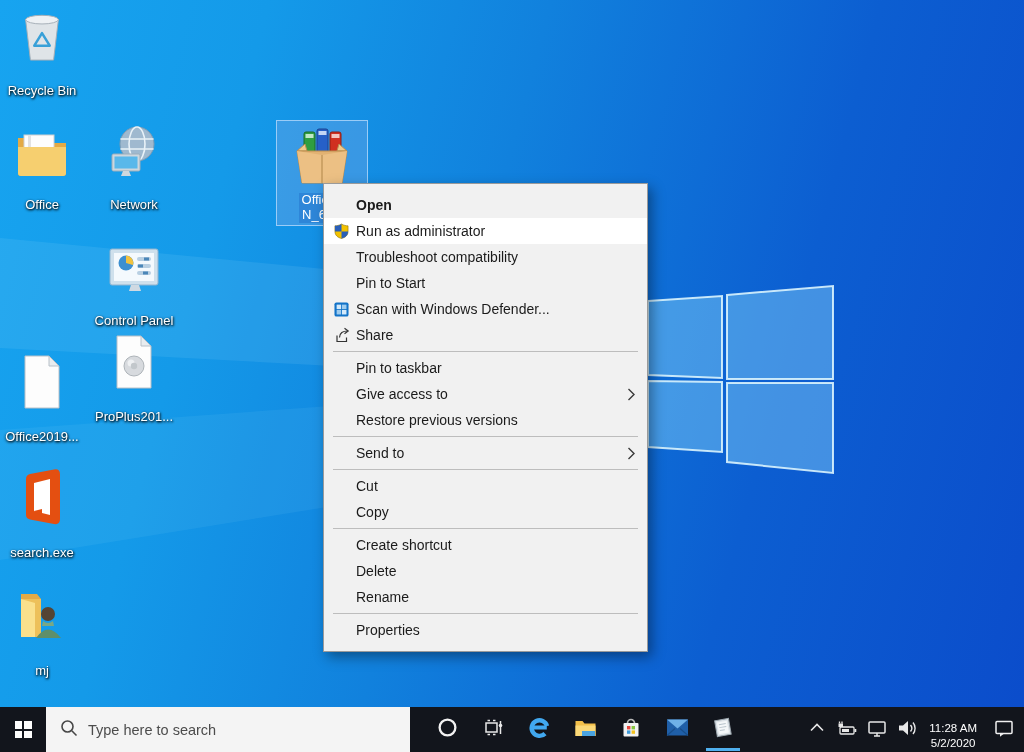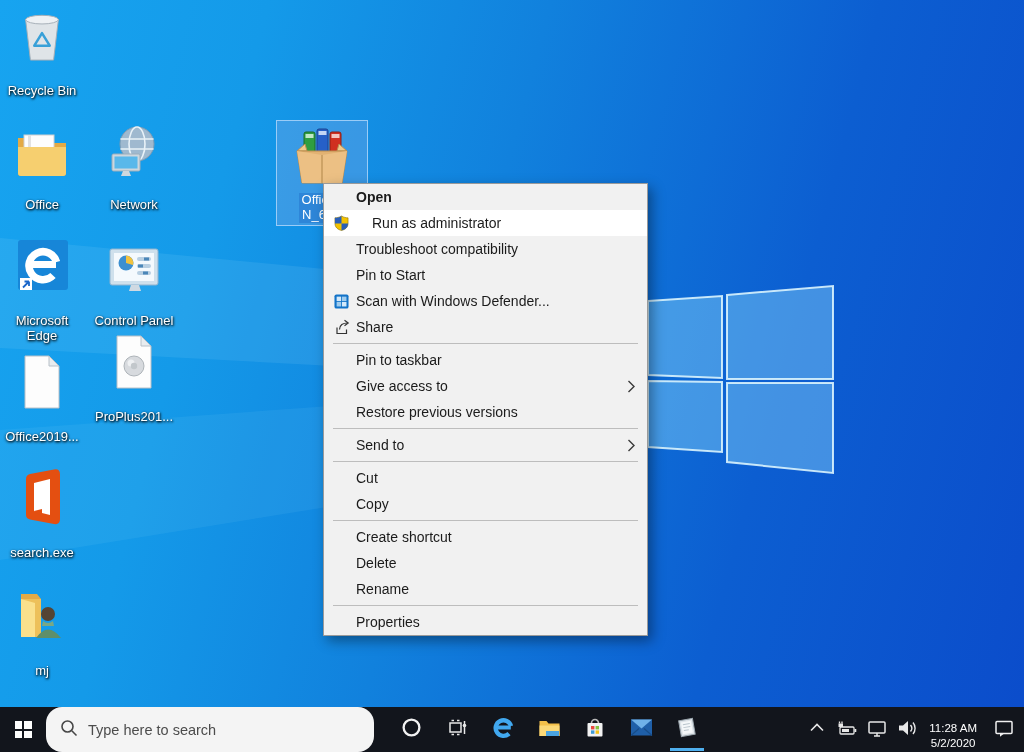--- a/index.html
+++ b/index.html
@@ -27,39 +27,39 @@
   }
   .sel-file .lbl {
     margin-top:2px; background:#2e86d8; color:#fff; font-size:13px; line-height:1.15;
     text-align:center; padding:0 3px;
   }
 
   
   .menu {
     position:absolute; left:323px; top:183px; width:325px; z-index:50;
     background:#f1f1f1; border:1px solid #9a9a9a; box-shadow:4px 5px 12px rgba(0,0,0,.38);
-    padding:0 0; font-size:14px; color:#1b1b1b;
+    padding:8px 0; font-size:14px; color:#1b1b1b;
   }
   .menu-item { height:26px; display:flex; align-items:center; padding:0 12px 0 10px; }
-  .menu-item.hl { background:#ffffff;gap:16px; }
+  .menu-item.hl { background:#ffffff; }
   .mi-icon { width:22px; display:flex; align-items:center; }
   .mi-label { white-space:nowrap; }
   .menu-item.bold .mi-label { font-weight:bold; }
   .mi-arrow { margin-left:auto; display:flex; align-items:center; }
   .menu-sep { height:1px; background:#bdbdbd; margin:3px 9px; }
 
   
   .taskbar {
     position:absolute; left:0; bottom:0; width:1024px; height:45px; z-index:100;
     background:#12151c; display:flex; align-items:stretch;
   }
   .tb-btn { width:46px; display:flex; align-items:center; justify-content:center; position:relative; }
   .win-flag { width:17px; height:17px; display:grid; grid-template-columns:1fr 1fr; grid-template-rows:1fr 1fr; gap:2px; }
   .win-flag i { background:#fdfdfd; }
-  .tb-search { width:328px; background:#f4f4f4; display:flex; align-items:center; gap:10px; padding-left:14px;border-radius:16px; }
+  .tb-search { width:364px; background:#f4f4f4; display:flex; align-items:center; gap:10px; padding-left:14px; }
   .tb-search input {
     border:none; outline:none; background:transparent; font-size:14.5px; width:280px;
     font-family:"Liberation Sans", sans-serif; color:#333;
   }
   .tb-search input::placeholder { color:#4c4c4c; opacity:1; }
   .tb-apps { display:flex; margin-left:14px; }
   .app-underline { position:absolute; bottom:1px; left:6px; width:34px; height:3px; background:#4fb0ef; }
   .tb-tray { margin-left:auto; display:flex; align-items:flex-end; }
   .tray-btn { width:30px; height:45px; display:flex; align-items:center; justify-content:center; }
   .tb-clock { color:#fff; font-size:11.5px; line-height:1.35; text-align:center; padding:0 7px; cursor:default; }
@@ -112,32 +112,20 @@
         <ellipse cx="31" cy="20" rx="8" ry="17" fill="none" stroke="#e9f2f8" stroke-width="1.6"></ellipse>
         <path d="M14.5 15 h33 M14.5 25 h33" stroke="#e9f2f8" stroke-width="1.6" fill="none"></path>
         <rect x="6" y="30" width="28" height="17" rx="1.5" fill="#cdd7de" stroke="#9badbb"></rect>
         <rect x="8.5" y="32.5" width="23" height="12" fill="#59b8ea"></rect>
         <path d="M17 47 l-2 5 h10 l-2 -5 z" fill="#cdd7de"></path>
       </svg>
     </span>
     <span class="lbl">Network</span>
   </div>
 
-  <div class="desk-icon" style="left:0;top:236px">
-    <span class="ic">
-      <svg width="54" height="56" viewBox="0 0 54 56">
-        <rect x="3" y="2" width="50" height="50" rx="3" fill="#1786d8"></rect>
-        <path d="M41.5 24 a14 14 0 1 0 -3.5 13.5" fill="none" stroke="#ffffff" stroke-width="7.5"></path>
-        <path d="M14 26.5 h27" stroke="#ffffff" stroke-width="7"></path>
-        <rect x="5" y="40" width="12" height="12" fill="#ffffff"></rect>
-        <path d="M8 49.5 L14 43.5 M14 43.5 h-4.5 M14 43.5 v4.5" stroke="#1b66c9" stroke-width="1.8" fill="none"></path>
-      </svg>
-    </span>
-    <span class="lbl">Microsoft Edge</span>
-  </div>
 
   <div class="desk-icon" style="left:92px;top:236px">
     <span class="ic">
       <svg width="56" height="48" viewBox="0 0 56 48">
         <rect x="4" y="3" width="48" height="36" rx="2" fill="#cfe0ec" stroke="#8fb3cf"></rect>
         <rect x="8" y="7" width="40" height="28" fill="#f4f9fd"></rect>
         <circle cx="20" cy="17" r="7.5" fill="#3c8fd0"></circle>
         <path d="M20 17 L20 9.5 A7.5 7.5 0 0 1 27 19 Z" fill="#f2c23e"></path>
         <rect x="31" y="11" width="14" height="4" rx="2" fill="#b8cfe2"></rect>
           <rect x="38" y="11.5" width="5" height="3" fill="#4a86b8"></rect>

